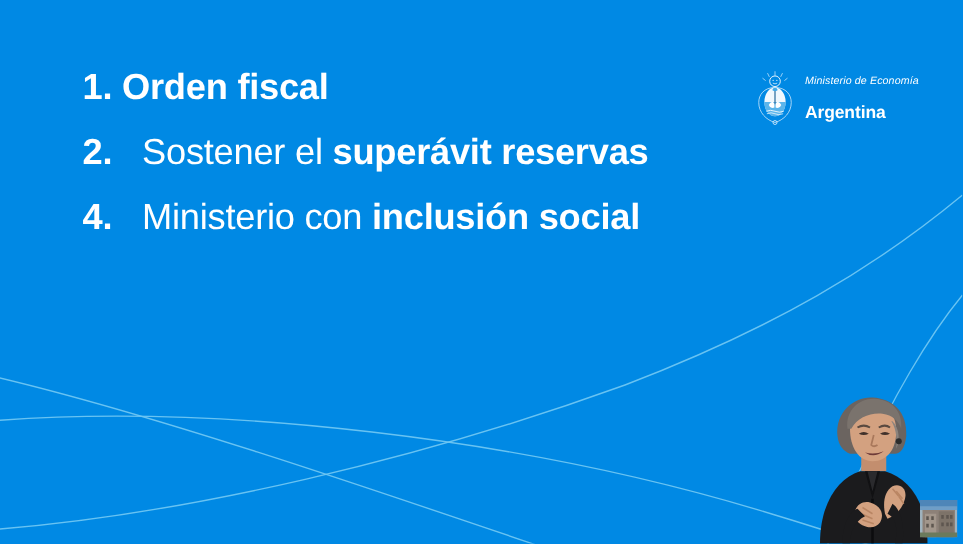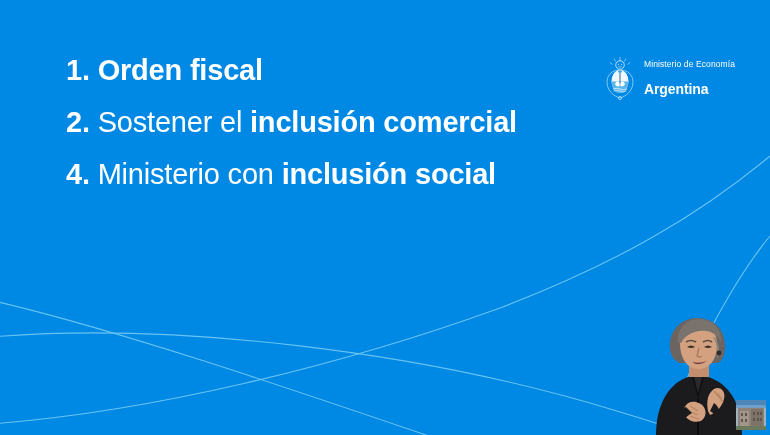--- a/index.html
+++ b/index.html
@@ -41,20 +41,21 @@
     letter-spacing: -0.2px;
   }
   .bullet-num {
     font-weight: 700;
   }
   .seg-strong {
     font-weight: 700;
   }
   .seg-light {
     font-weight: 400;
+    margin-left: 16px;
   }
 
   
   #logo {
     position: absolute;
     left: 603px;
     top: 56px;
     display: flex;
     align-items: center;
     gap: 7px;
@@ -69,20 +70,21 @@
     flex-direction: column;
     justify-content: center;
     line-height: 1;
   }
   #logo-ministry {
     color: #ffffff;
     font-size: 8.5px;
     font-weight: 400;
     letter-spacing: 0.1px;
     margin-bottom: 14px;
+    font-style: italic;
   }
   #logo-country {
     color: #ffffff;
     font-size: 14px;
     font-weight: 700;
     letter-spacing: -0.1px;
   }
 
   
   #interpreter {
@@ -123,21 +125,21 @@
     <path d="M 770 236 C 742 270, 712 322, 690 372 C 676 402, 668 420, 662 436" fill="none" stroke="#6ec6f2" stroke-width="1.1" opacity="0.95"></path>
   </svg>
 
   <div id="bullet-list">
 
     <div class="bullet-line">
       <span class="bullet-num">1.</span><span class="seg-strong"> Orden fiscal</span>
     </div>
 
     <div class="bullet-line">
-      <span class="bullet-num">2.</span><span class="seg-light"> Sostener el </span><span class="seg-strong">inclusión comercial</span>
+      <span class="bullet-num">2.</span><span class="seg-light"> Sostener el </span><span class="seg-strong">superávit reservas</span>
     </div>
 
 
     <div class="bullet-line">
       <span class="bullet-num">4.</span><span class="seg-light"> Ministerio con </span><span class="seg-strong">inclusión social</span>
     </div>
 
   </div>
 
   <div id="logo">

